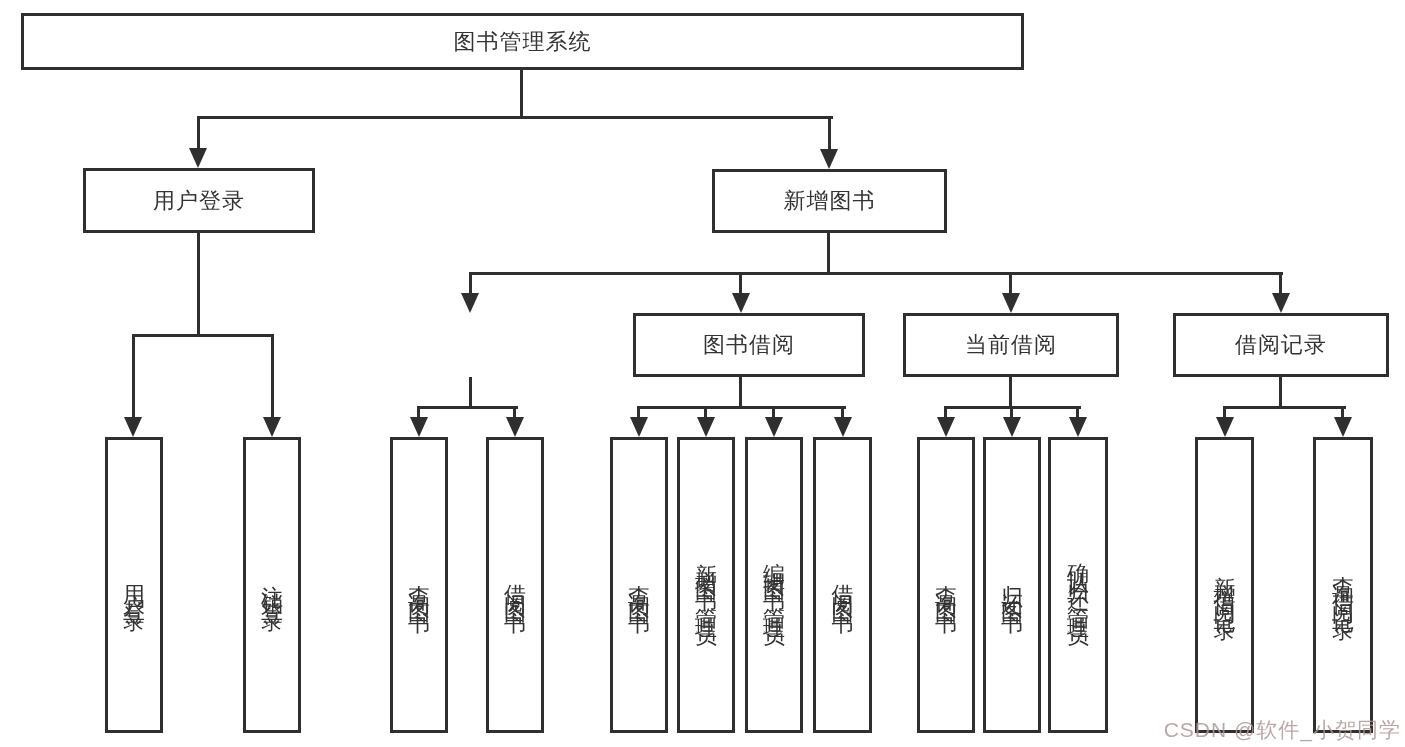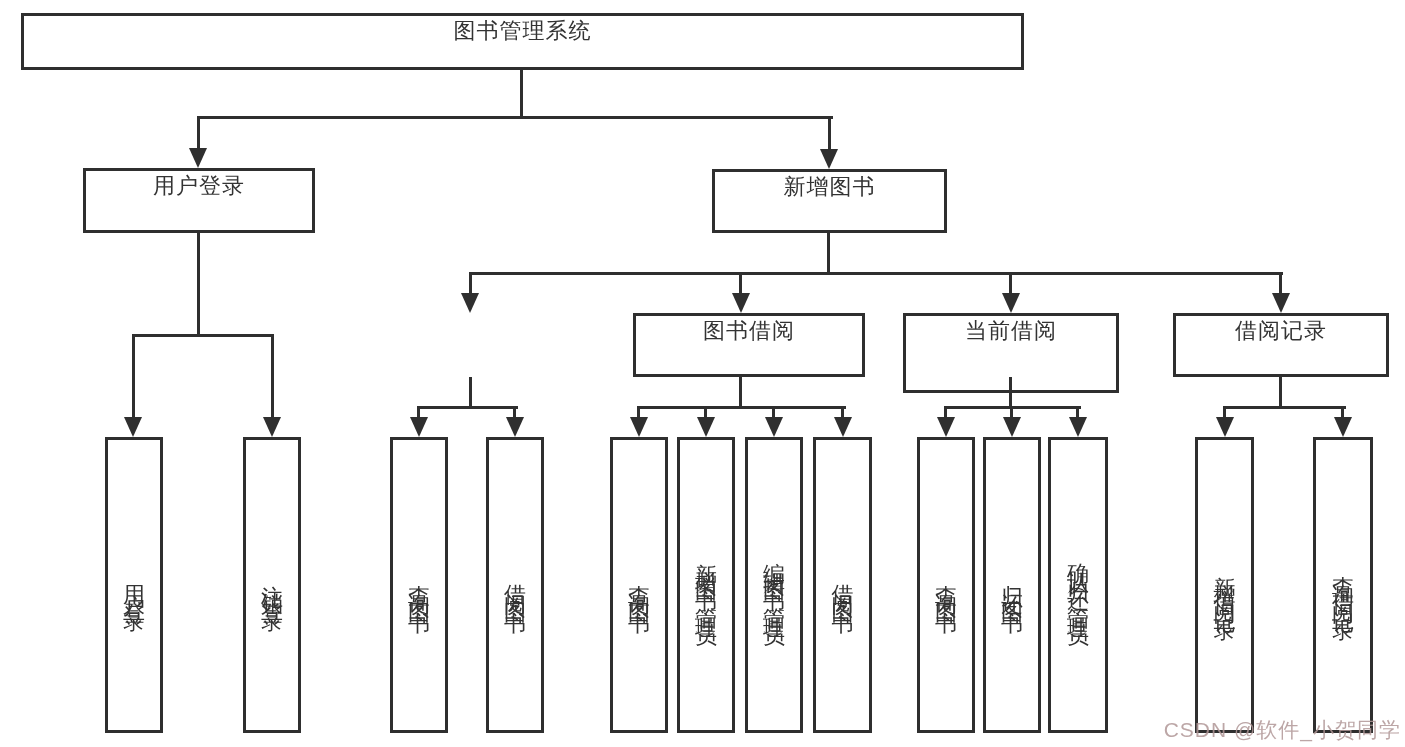--- a/index.html
+++ b/index.html
@@ -14,20 +14,21 @@
     height: 747px;
     background: #ffffff;
     overflow: hidden;
   }
   .hbox {
     position: absolute;
     box-sizing: border-box;
     border: 3px solid #2f2f2f;
     background: #ffffff;
     display: flex;
+    align-items: center;
     justify-content: center;
     font-size: 22px;
     color: #333333;
     letter-spacing: 1px;
   }
   .vbox {
     position: absolute;
     box-sizing: border-box;
     border: 3px solid #2f2f2f;
     background: #ffffff;
@@ -106,21 +107,21 @@
   <div class="line v" style="left:739px; top:272px; height:23px;"></div>
   <div class="arrow" style="left:732px; top:293px;"></div>
   <div class="line v" style="left:1009px; top:272px; height:23px;"></div>
   <div class="arrow" style="left:1002px; top:293px;"></div>
   <div class="line v" style="left:1279px; top:272px; height:23px;"></div>
   <div class="arrow" style="left:1272px; top:293px;"></div>
 
   <div class="hbox" style="left:633px; top:313px; width:232px; height:64px;">
     <span>图书借阅</span>
   </div>
-  <div class="hbox" style="left:903px; top:313px; width:216px; height:80px;">
+  <div class="hbox" style="left:903px; top:313px; width:216px; height:64px;">
     <span>当前借阅</span>
   </div>
   <div class="hbox" style="left:1173px; top:313px; width:216px; height:64px;">
     <span>借阅记录</span>
   </div>
 
   <div class="line v" style="left:469px; top:377px; height:32px;"></div>
   <div class="line h" style="left:417px; top:406px; width:101px;"></div>
   <div class="line v" style="left:417px; top:406px; height:13px;"></div>
   <div class="arrow" style="left:410px; top:417px;"></div>

